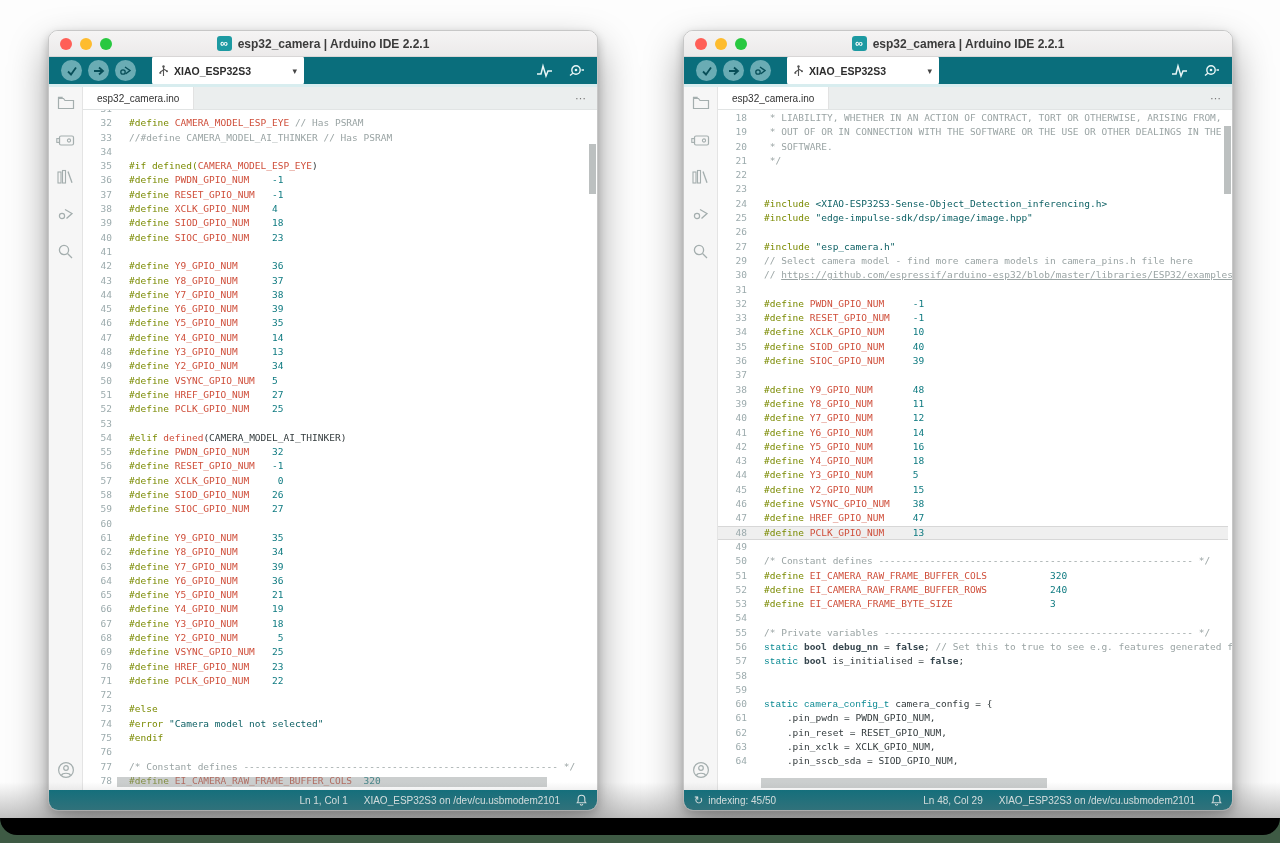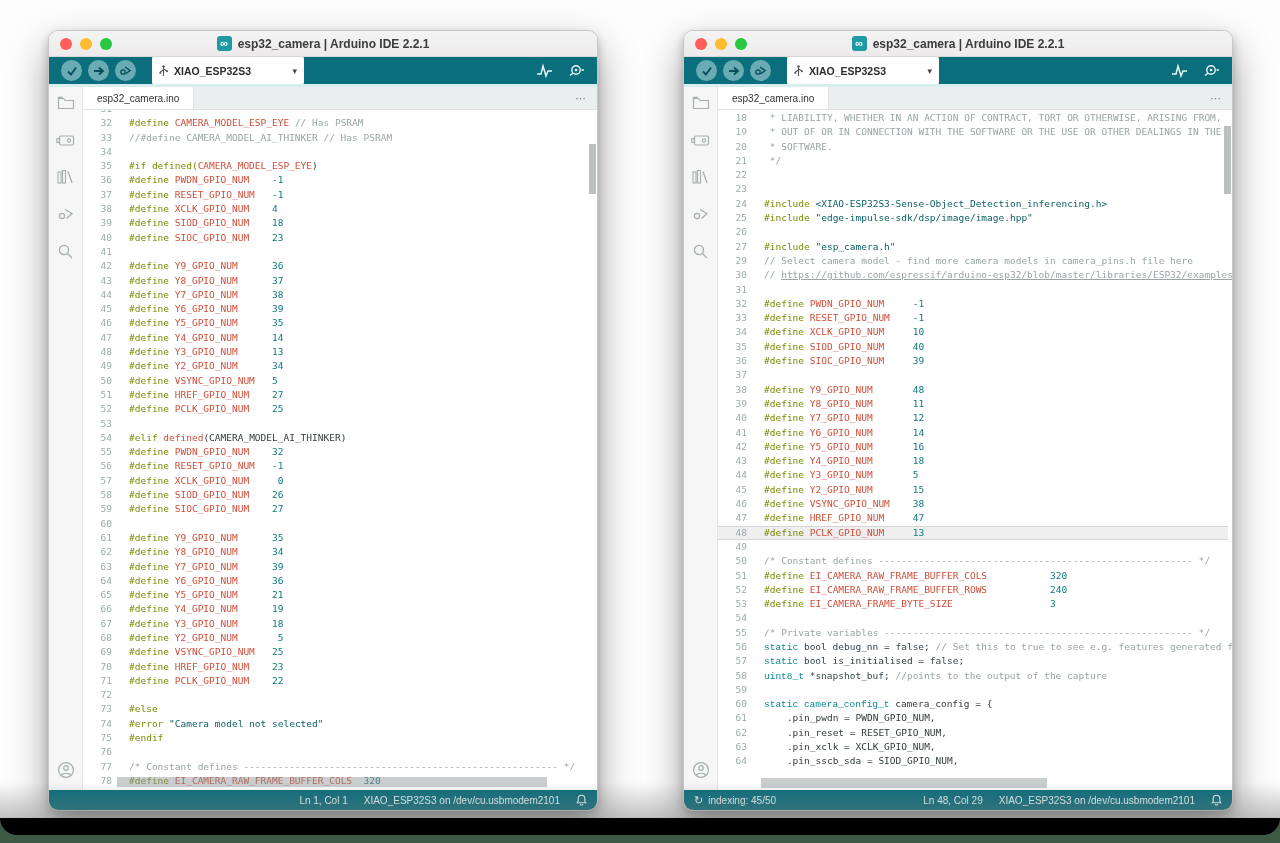--- a/index.html
+++ b/index.html
@@ -68,21 +68,21 @@
   .code-row.current { background:#efefef; box-shadow:inset 0 1px 0 #d7d7d7, inset 0 -1px 0 #d7d7d7; }
   .gutter { flex:none; width:38px; text-align:right; padding-right:9px; color:#9cabad; }
   .code-text { flex:none; padding-left:8px; color:#333b3d; }
 
   .tok-p { color:#7a8a00; }
   .tok-m { color:#cf4e3a; }
   .tok-n { color:#0e7a80; }
   .tok-c { color:#9aa4a4; }
   .tok-s { color:#0b5f63; }
   .tok-k { color:#0b8a93;font-family:Liberation Mono, monospace; }
-  .tok-k2 { color:#37474f; font-weight:normal; }
+  .tok-k2 { color:#37474f; font-weight:bold; }
   .tok-t { color:#333b3d; }
   .tok-u { color:#9aa4a4; text-decoration:underline; }
 
   .vthumb { position:absolute; right:1px; width:7px; background:#bcc0c0; }
   .win-left  .vthumb { top:34px; height:50px; }
   .win-right .vthumb { top:16px; height:68px; }
   .hthumb { position:absolute; height:10px; background:rgba(140,146,146,.45); }
   .win-left  .hthumb { bottom:3px; left:34px; width:430px; }
   .win-right .hthumb { bottom:2px; left:43px; width:286px; }
 
@@ -412,21 +412,21 @@
               <div class="code-row current"><span class="gutter">48</span><span class="code-text"><span class="tok-p">#define </span><span class="tok-m">PCLK_GPIO_NUM</span><span class="tok-t">     </span><span class="tok-n">13</span></span></div>
               <div class="code-row"><span class="gutter">49</span><span class="code-text"></span></div>
               <div class="code-row"><span class="gutter">50</span><span class="code-text"><span class="tok-c">/* Constant defines ------------------------------------------------------- */</span></span></div>
               <div class="code-row"><span class="gutter">51</span><span class="code-text"><span class="tok-p">#define </span><span class="tok-m">EI_CAMERA_RAW_FRAME_BUFFER_COLS</span><span class="tok-t">           </span><span class="tok-n">320</span></span></div>
               <div class="code-row"><span class="gutter">52</span><span class="code-text"><span class="tok-p">#define </span><span class="tok-m">EI_CAMERA_RAW_FRAME_BUFFER_ROWS</span><span class="tok-t">           </span><span class="tok-n">240</span></span></div>
               <div class="code-row"><span class="gutter">53</span><span class="code-text"><span class="tok-p">#define </span><span class="tok-m">EI_CAMERA_FRAME_BYTE_SIZE</span><span class="tok-t">                 </span><span class="tok-n">3</span></span></div>
               <div class="code-row"><span class="gutter">54</span><span class="code-text"></span></div>
               <div class="code-row"><span class="gutter">55</span><span class="code-text"><span class="tok-c">/* Private variables ------------------------------------------------------ */</span></span></div>
               <div class="code-row"><span class="gutter">56</span><span class="code-text"><span class="tok-k">static </span><span class="tok-k2">bool </span><span class="tok-k2">debug_nn</span><span class="tok-t"> = </span><span class="tok-k2">false</span><span class="tok-t">; </span><span class="tok-c">// Set this to true to see e.g. features generated fr</span></span></div>
               <div class="code-row"><span class="gutter">57</span><span class="code-text"><span class="tok-k">static </span><span class="tok-k2">bool </span><span class="tok-t">is_initialised</span><span class="tok-t"> = </span><span class="tok-k2">false</span><span class="tok-t">;</span></span></div>
-              <div class="code-row"><span class="gutter">58</span><span class="code-text"><span class="tok-k">uint8_t</span><span class="tok-t"> *</span><span class="tok-k2">snapshot_buf</span><span class="tok-t">; </span><span class="tok-c">//points to the output of the capture</span></span></div>
+              <div class="code-row"><span class="gutter">58</span></div>
               <div class="code-row"><span class="gutter">59</span><span class="code-text"></span></div>
               <div class="code-row"><span class="gutter">60</span><span class="code-text"><span class="tok-k">static </span><span class="tok-k">camera_config_t</span><span class="tok-t"> camera_config = {</span></span></div>
               <div class="code-row"><span class="gutter">61</span><span class="code-text"><span class="tok-t">    .pin_pwdn = PWDN_GPIO_NUM,</span></span></div>
               <div class="code-row"><span class="gutter">62</span><span class="code-text"><span class="tok-t">    .pin_reset = RESET_GPIO_NUM,</span></span></div>
               <div class="code-row"><span class="gutter">63</span><span class="code-text"><span class="tok-t">    .pin_xclk = XCLK_GPIO_NUM,</span></span></div>
               <div class="code-row"><span class="gutter">64</span><span class="code-text"><span class="tok-t">    .pin_sscb_sda = SIOD_GPIO_NUM,</span></span></div>
             </div>
           <div class="vthumb"></div>
           <div class="hthumb"></div>
         </div>

